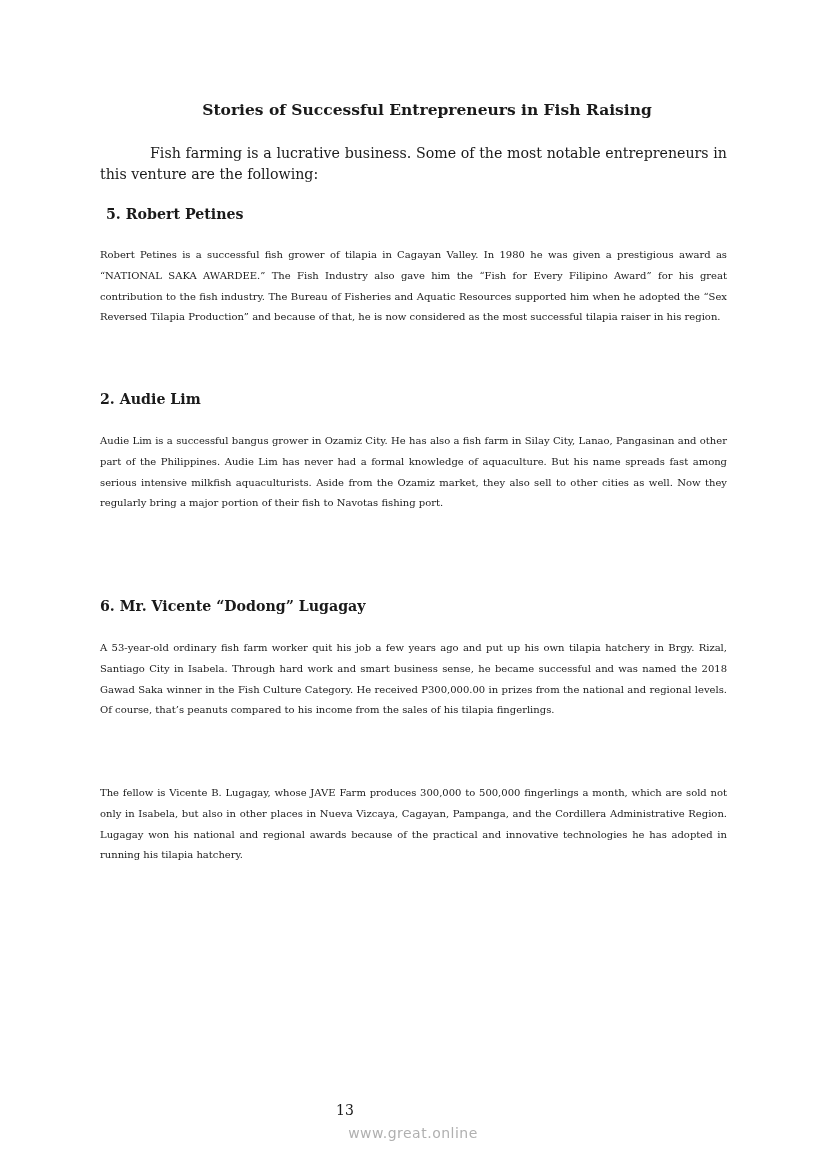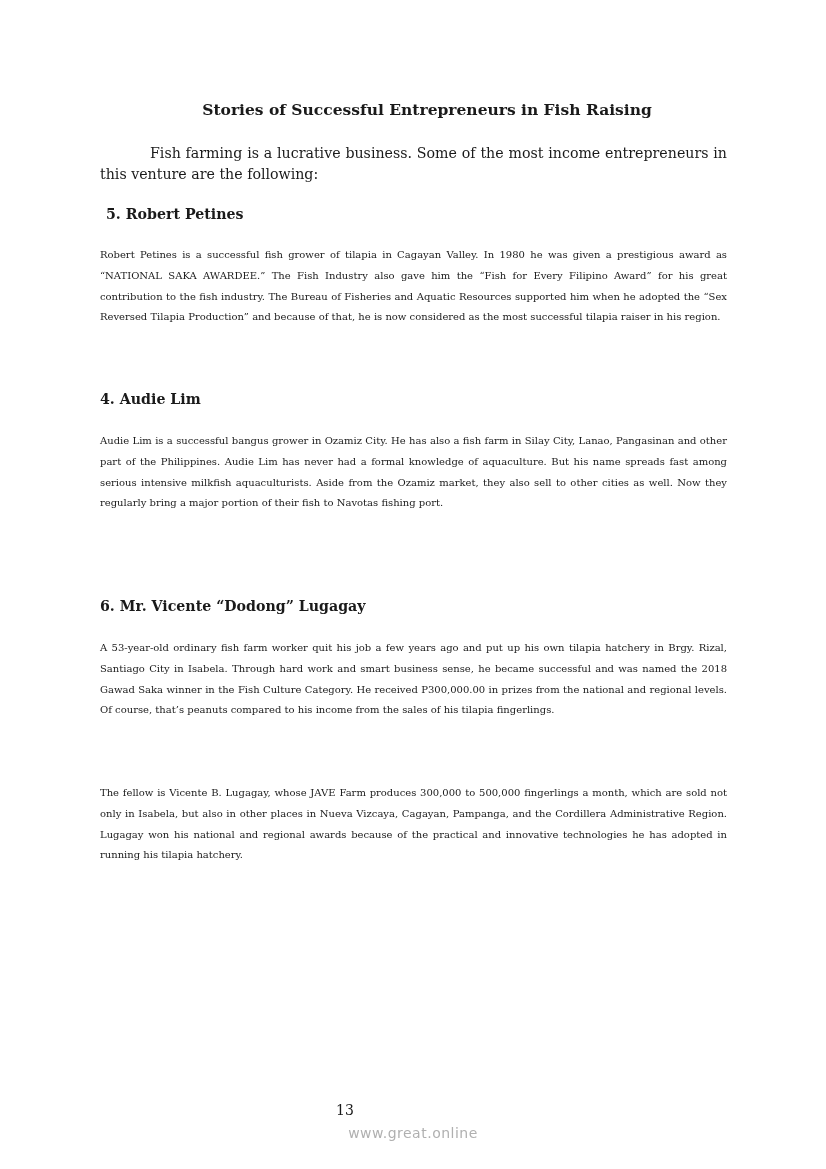--- a/index.html
+++ b/index.html
@@ -17,26 +17,26 @@
   .module { position:absolute; top:1170px; left:558px; font-family:"DejaVu Sans", "Liberation Sans", sans-serif;
             font-weight:bold; font-size:15.5px; color:#111;margin-left:36px; }
   .watermark { position:absolute; top:1125px; left:0; width:826px; text-align:center;
                font-family:"DejaVu Sans", "Liberation Sans", sans-serif; font-size:14px; color:#b0b0b0; letter-spacing:0.5px; }
 </style>
 </head>
 <body>
 
 <div>
   <div class="title">Stories of Successful Entrepreneurs in Fish Raising</div>
-  <div class="intro">Fish farming is a lucrative business. Some of the most income entrepreneurs in this venture are the following:</div>
+  <div class="intro">Fish farming is a lucrative business. Some of the most notable entrepreneurs in this venture are the following:</div>
 
   <div class="heading" style="top:206px; left:106px;">5. Robert Petines</div>
   <div class="para" style="top:245px;">Robert Petines is a successful fish grower of tilapia in Cagayan Valley. In 1980 he was given a prestigious award as “NATIONAL SAKA AWARDEE.” The Fish Industry also gave him the “Fish for Every Filipino Award” for his great contribution to the fish industry. The Bureau of Fisheries and Aquatic Resources supported him when he adopted the “Sex Reversed Tilapia Production” and because of that, he is now considered as the most successful tilapia raiser in his region.</div>
 
-  <div class="heading" style="top:391px;">4.  Audie Lim</div>
+  <div class="heading" style="top:391px;">2.  Audie Lim</div>
   <div class="para" style="top:431px;">Audie Lim is a successful bangus grower in Ozamiz City. He has also a fish farm in Silay City, Lanao, Pangasinan and other part of the Philippines. Audie Lim has never had a formal knowledge of aquaculture. But his name spreads fast among serious intensive milkfish aquaculturists. Aside from the Ozamiz market, they also sell to other cities as well. Now they regularly bring a major portion of their fish to Navotas fishing port.</div>
 
   <div class="heading" style="top:598px;">6. Mr. Vicente “Dodong” Lugagay</div>
   <div class="para" style="top:638px;">A 53-year-old ordinary fish farm worker quit his job a few years ago and put up his own tilapia hatchery in Brgy. Rizal, Santiago City in Isabela. Through hard work and smart business sense, he became successful and was named the 2018 Gawad Saka winner in the Fish Culture Category. He received P300,000.00 in prizes from the national and regional levels. Of course, that’s peanuts compared to his income from the sales of his tilapia fingerlings.</div>
   <div class="para" style="top:783px;">The fellow is Vicente B. Lugagay, whose JAVE Farm produces 300,000 to 500,000 fingerlings a month, which are sold not only in Isabela, but also in other places in Nueva Vizcaya, Cagayan, Pampanga, and the Cordillera Administrative Region. Lugagay won his national and regional awards because of the practical and innovative technologies he has adopted in running his tilapia hatchery.</div>
 
   <div class="pagenum">13</div>
   <div class="module">CO_Q0_TLE6AFA_ Module 10</div>
   <div class="watermark">www.great.online</div>
 </div>

